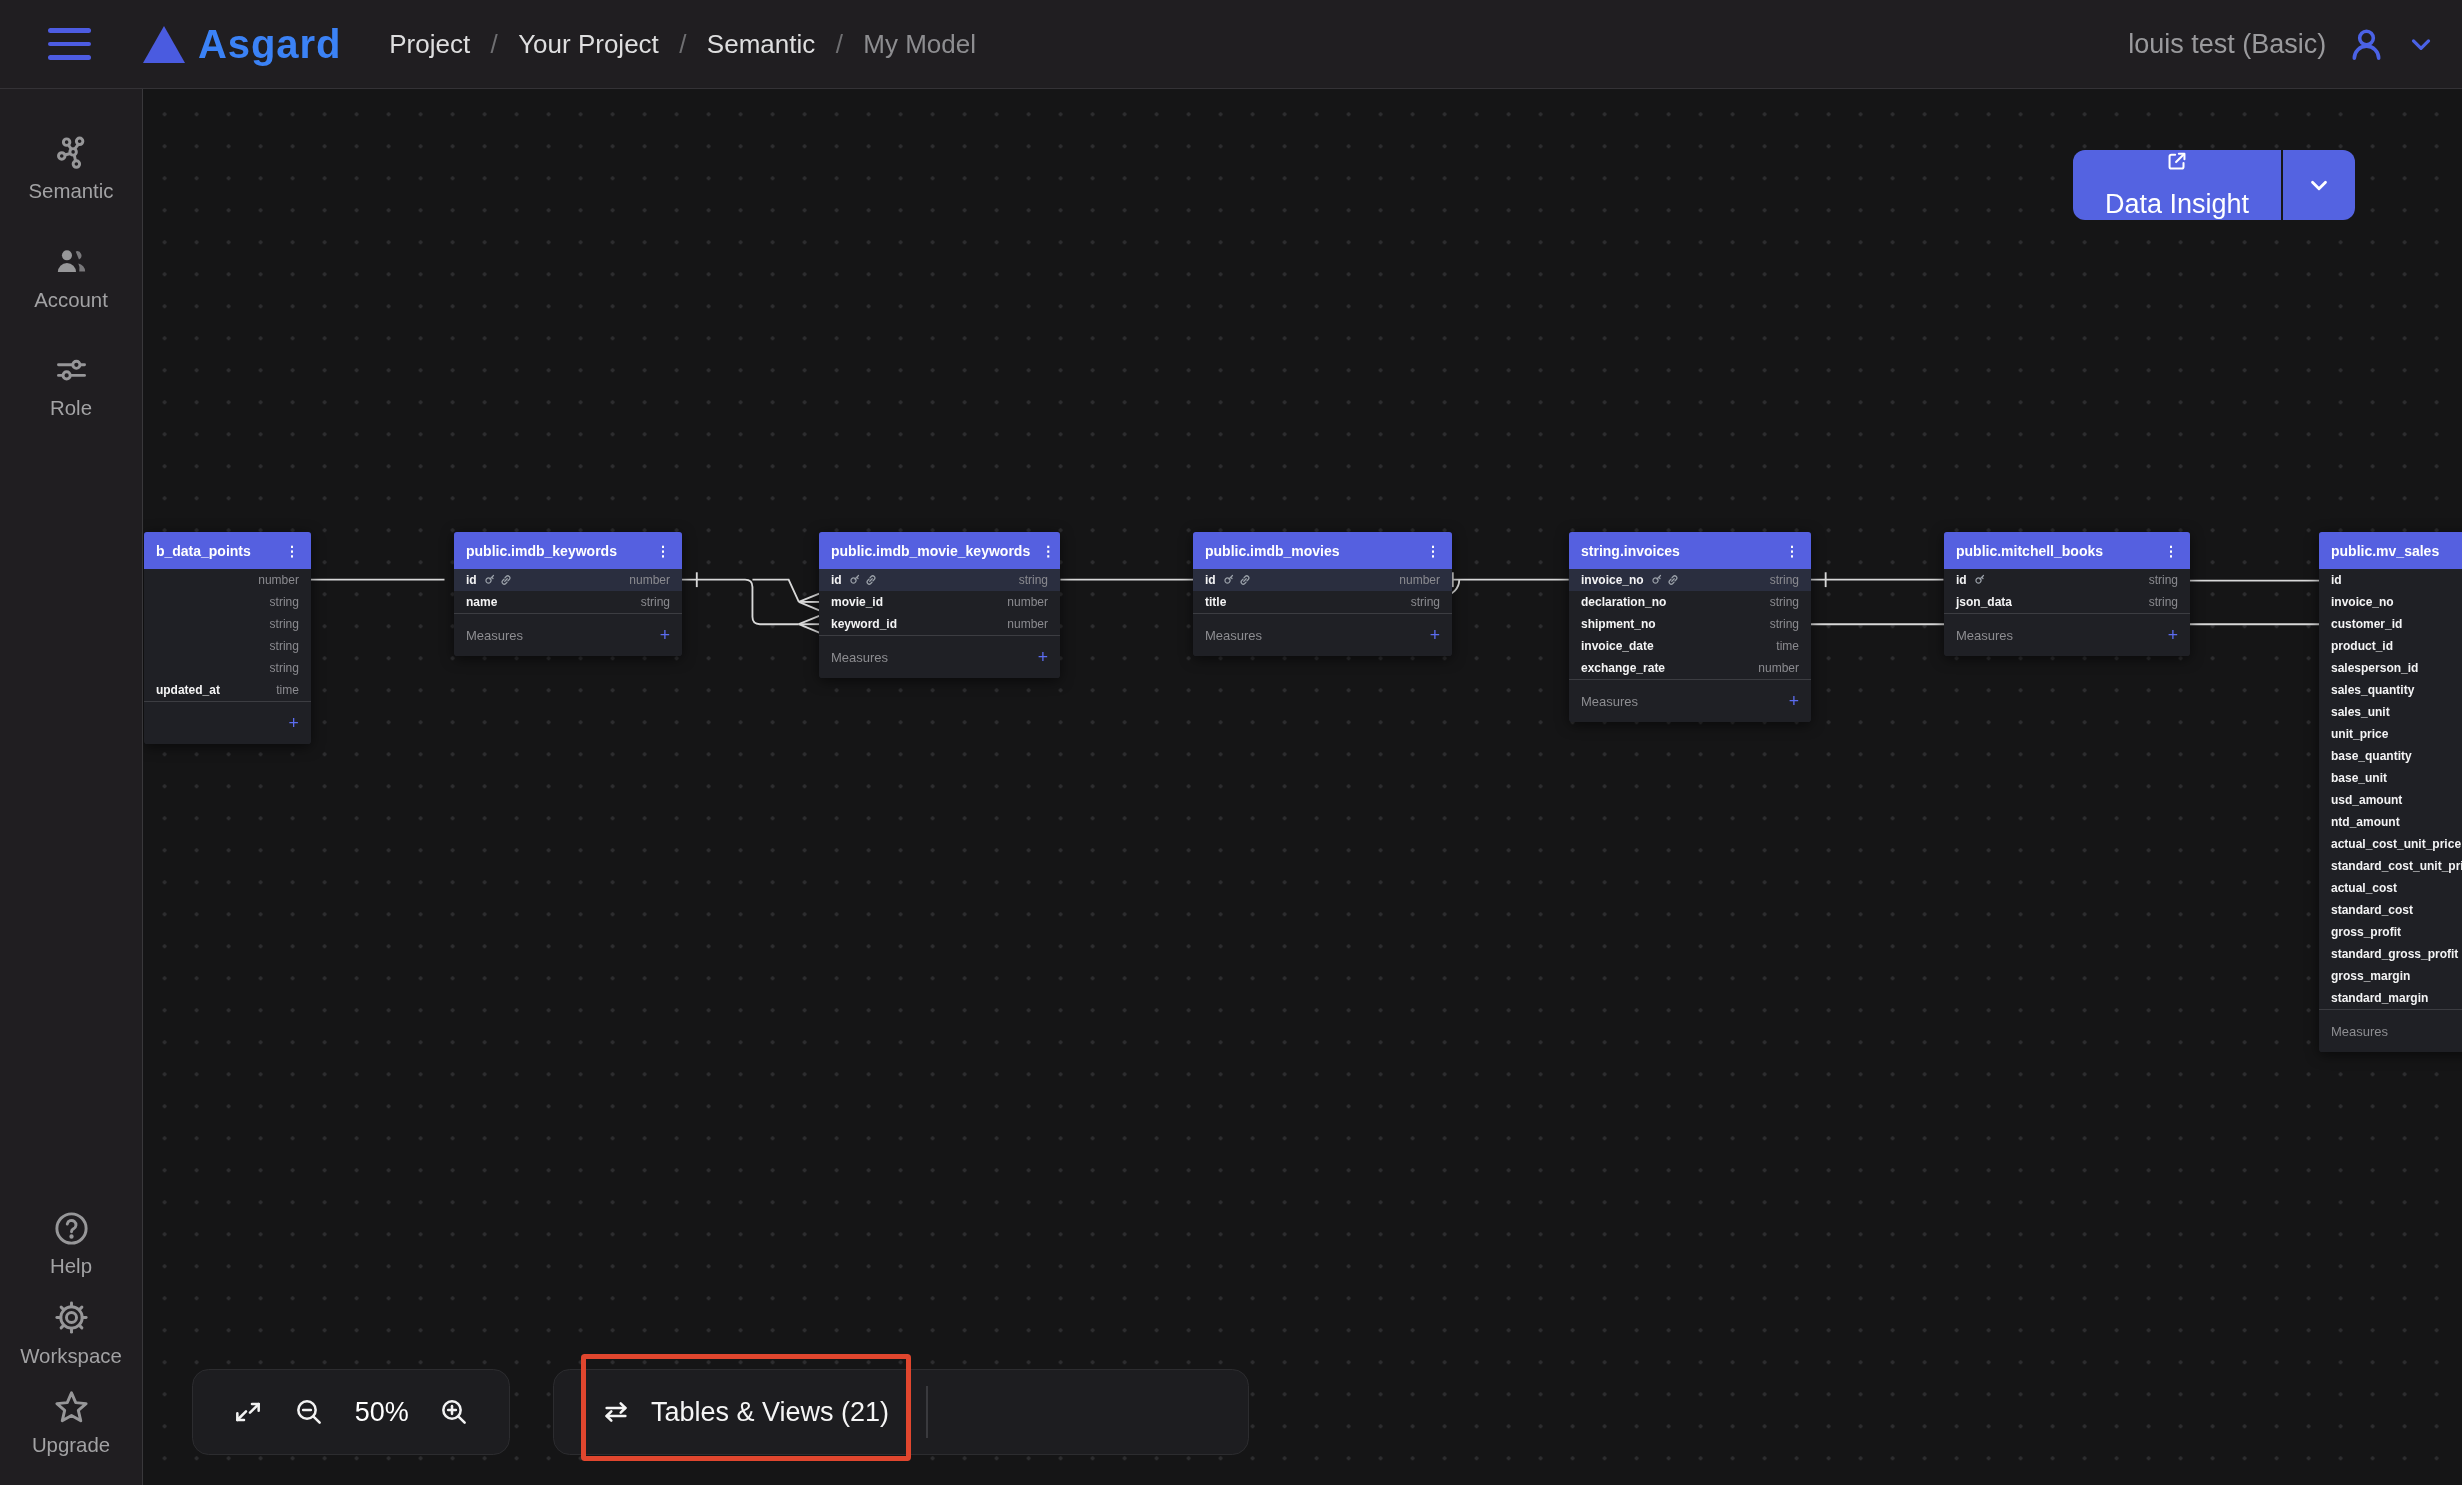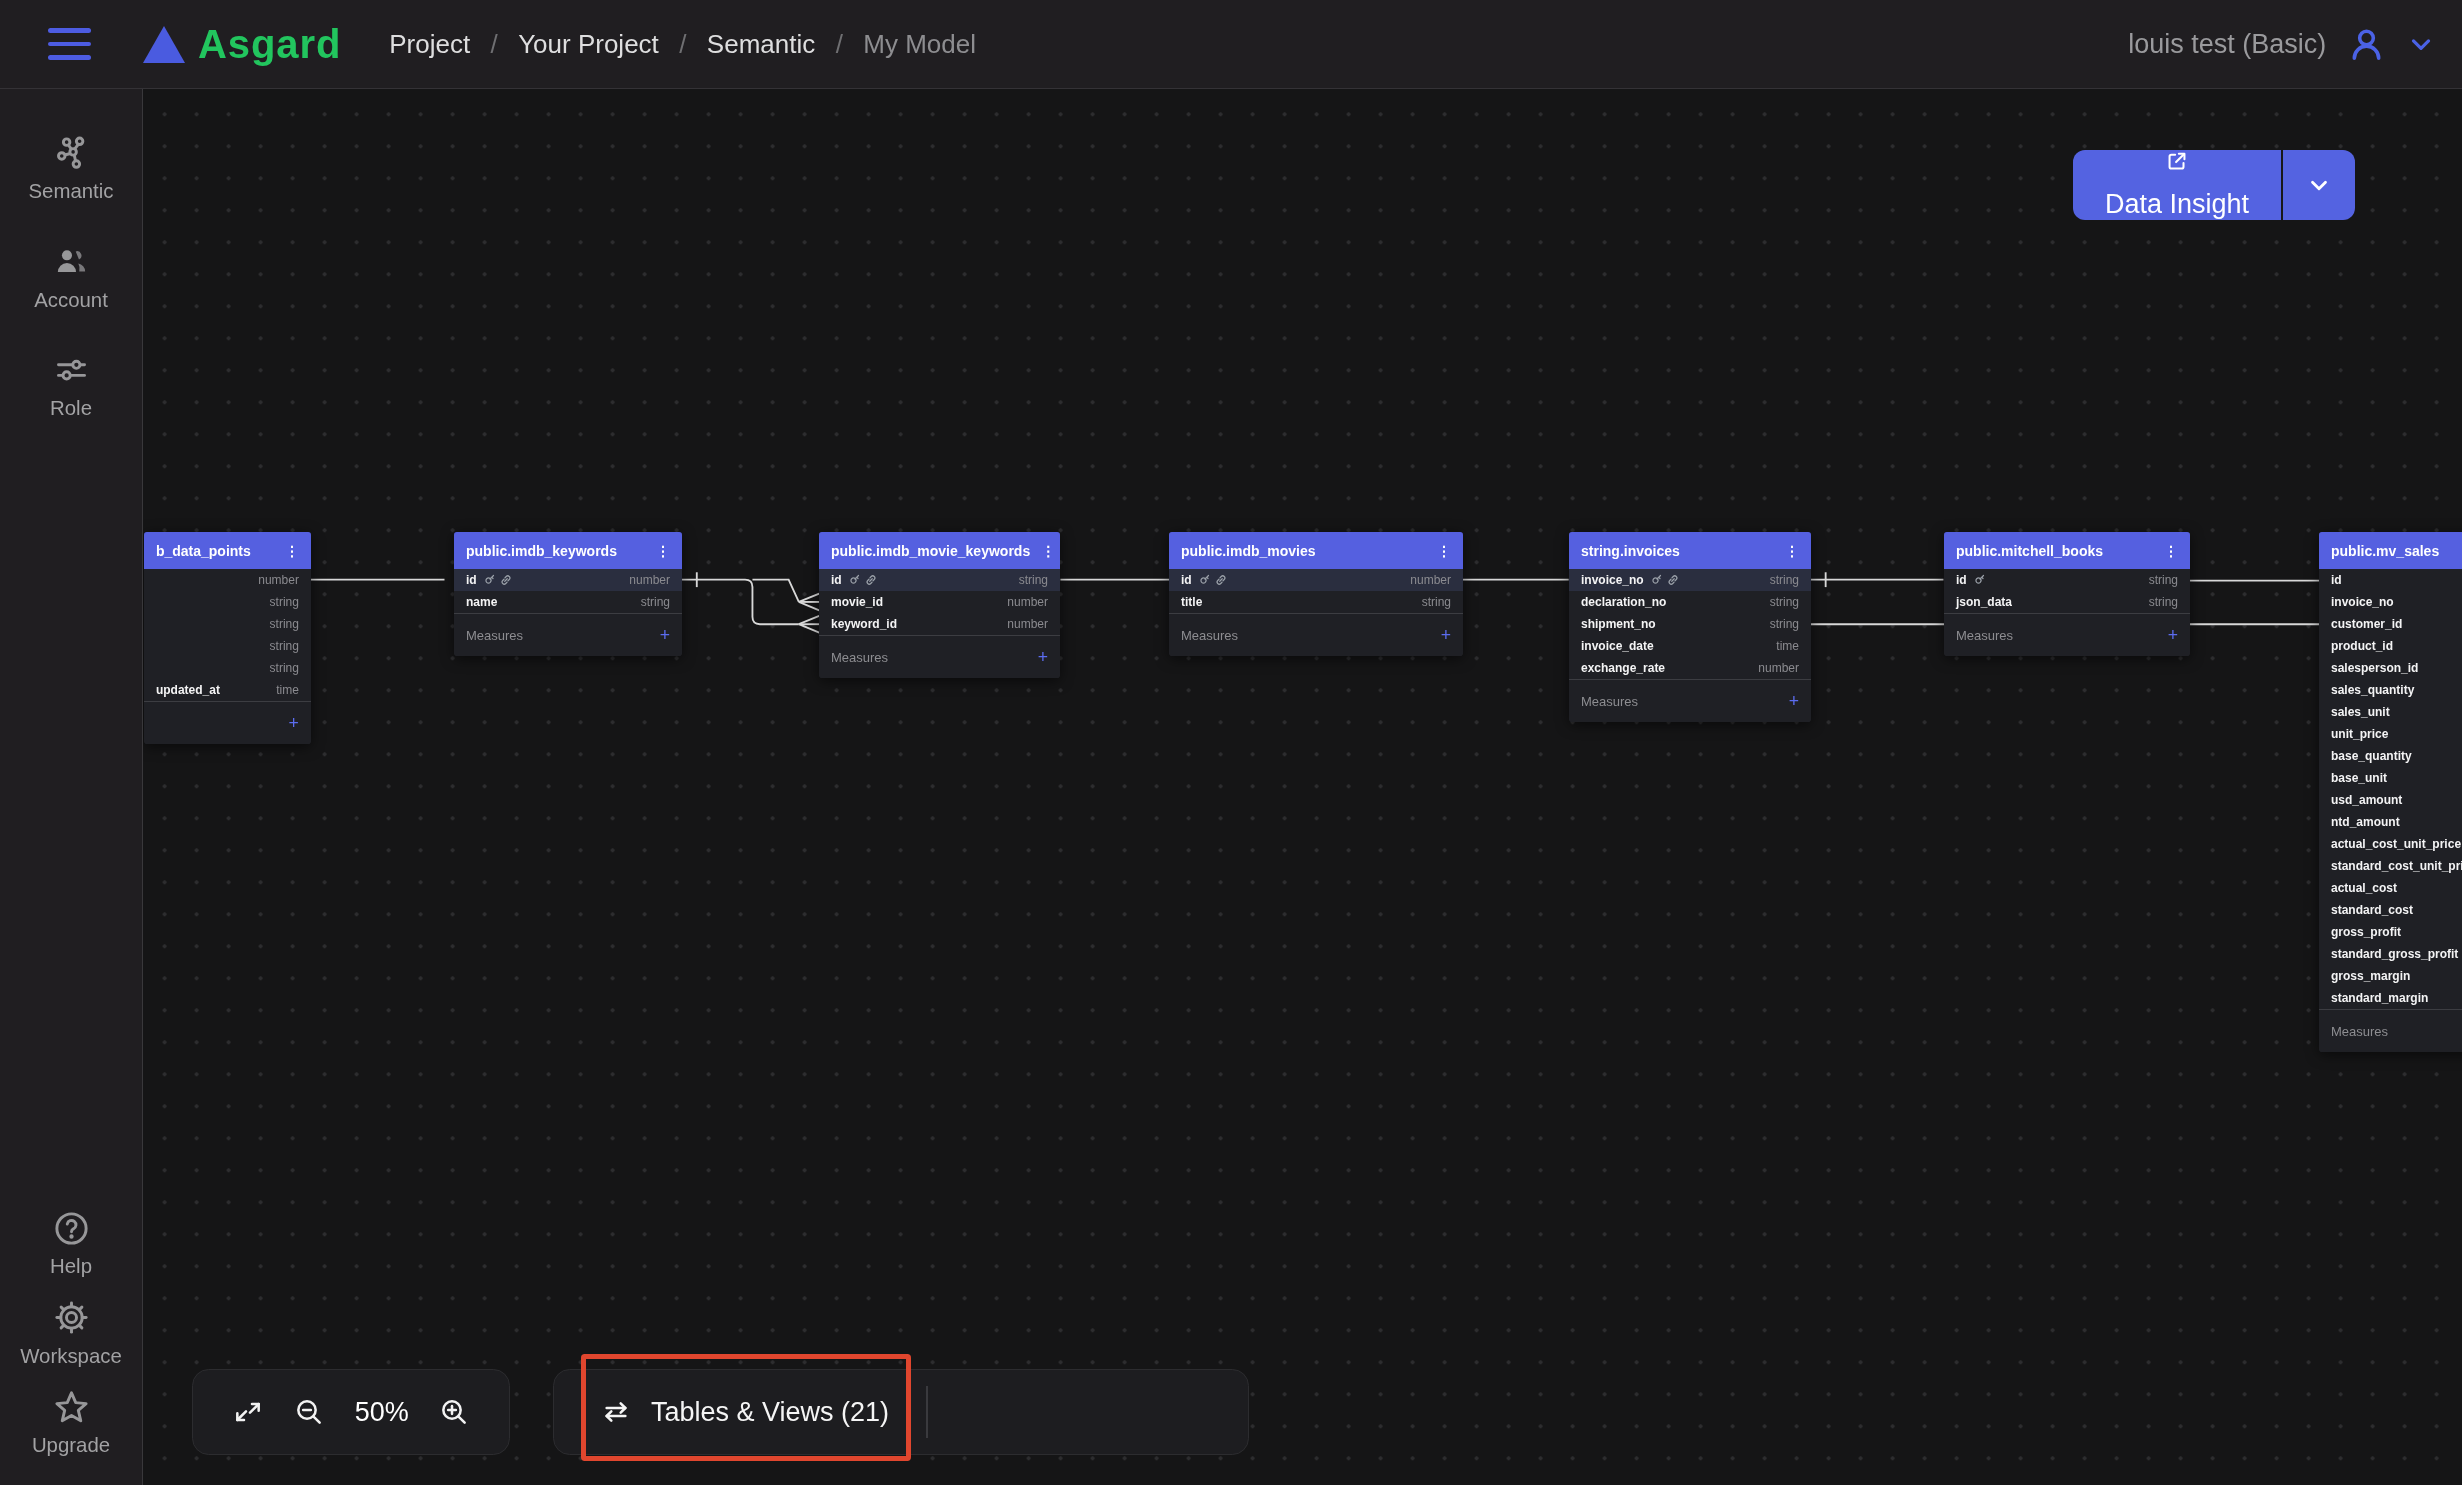--- a/index.html
+++ b/index.html
@@ -8,21 +8,21 @@
   .app { width:2462px; height:1485px; display:flex; flex-direction:column; }
 
   
   .topbar { height:89px; background:#201e21; display:flex; align-items:center;
             flex:0 0 89px; border-bottom:0.9px solid #343236; padding:0 26px 0 48px; }
   .hamburger { width:43px; height:32px; display:flex; flex-direction:column;
                justify-content:space-between; cursor:pointer; margin-right:52px; }
   .hamburger span { display:block; height:4.6px; border-radius:2.8px; background:#4d5ce2; }
   .logo-tri { width:0; height:0; border-left:21.3px solid transparent; border-right:21.3px solid transparent;
               border-bottom:37px solid #4a5be0; margin-right:13px; }
-  .brand { color:#22c55e; font-size:40px; font-weight:700; letter-spacing:0.9px; margin-right:48px; }
+  .brand { color:#3b82f6; font-size:40px; font-weight:700; letter-spacing:0.9px; margin-right:48px; }
   .crumbs { display:flex; align-items:center; gap:20.4px; font-size:26px;justify-content:flex-end; }
   .crumb { color:#dededf; cursor:pointer; }
   .crumb.current { color:#8d8d90; cursor:default; }
   .crumb-sep { color:#6f6f72; }
   .topbar-right { margin-left:auto; display:flex; align-items:center; gap:20.4px; }
   .user-label { color:#9a9a9d; font-size:27px; }
   .icon-blue { color:#4b62e6; }
 
   
   .body { flex:1; display:flex; min-height:0; }
@@ -299,21 +299,21 @@
               <div class="frow">
                 <span class="fname">keyword_id</span>
                 <span class="ftype">number</span>
               </div>
               <div class="measures">
                 <span class="measures-label">Measures</span>
                 <span class="plus-btn">+</span>
               </div>
             </div>
           </div>
-          <div class="node" style="left: 1026px; top: 443px; width: 294px;">
+          <div class="node" style="left: 1050px; top: 443px; width: 259px;">
             <div class="node-header">
               <span class="node-title">public.imdb_movies</span>
               <span class="kebab">⋮</span>
             </div>
             <div class="node-body">
               <div class="frow hl">
                 <span class="fname">id</span>
                 <span class="ficons">
                   <svg width="12" height="12" viewBox="0 0 24 24" fill="none" stroke="currentColor" stroke-width="2.4" stroke-linecap="round">
                     <path d="M14 10 L21 3 M17.5 6.5 L20 9 M14.5 9.5 A5 5 0 1 1 7.4 16.6 A5 5 0 0 1 14.5 9.5"></path>

